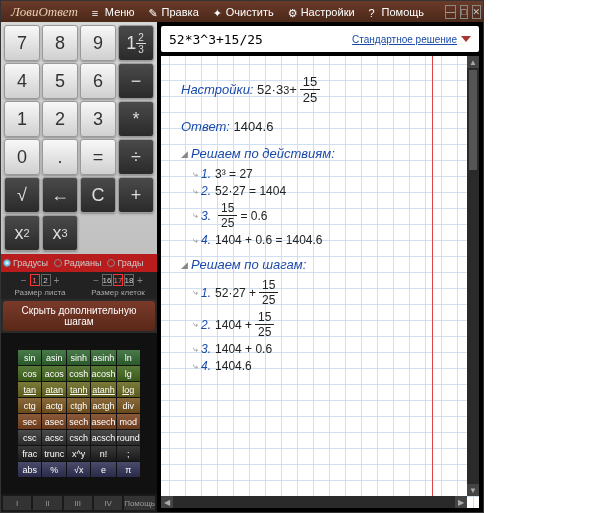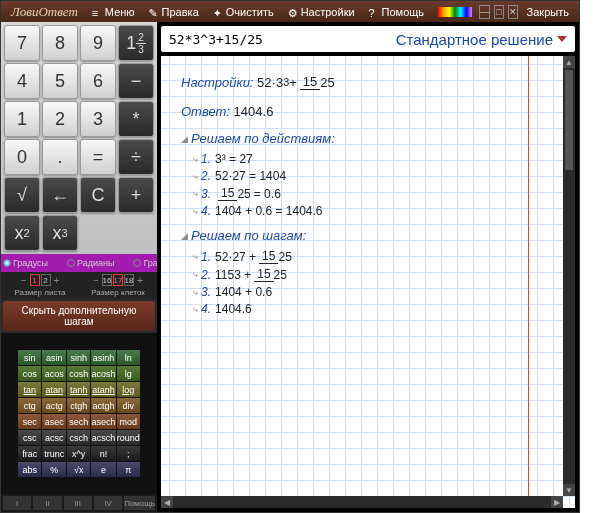--- a/index.html
+++ b/index.html
@@ -1,34 +1,34 @@
 <!DOCTYPE html>
 <html><head>
 <meta charset="utf-8">
 <style>
 * { margin: 0; padding: 0; box-sizing: border-box; font-family: Arial, sans-serif; }
 body { background: #fff; width: 600px; height: 513px; overflow: hidden; }
-.window { width: 580px; height: 513px; background: #1a1a1a; display: flex; flex-direction: column; border: 1px solid #333; }
+.window { width: 484px; height: 513px; background: #1a1a1a; display: flex; flex-direction: column; border: 1px solid #333; }
 .titlebar { height: 24px; background: linear-gradient(#6b3a2a,#4a2818); display: flex; align-items: center; padding: 0 4px; gap: 2px; }
 .logo { color: #e8d0b0; font-style: italic; font-family: cursive; font-size: 13px; padding: 0 6px; }
 .tbtn { color: #fff; font-size: 11px; padding: 2px 6px; display: flex; align-items: center; gap: 3px; cursor: pointer; }
 .tbtn .ic { width: 10px; height: 10px; display: inline-block; }
 .spacer { flex: 1; }
 .rainbow { width: 70px; height: 10px; background: linear-gradient(90deg,red,orange,yellow,green,cyan,blue,violet); margin: 0 4px; }
 .winbtn { width: 18px; height: 14px; border: 1px solid #888; margin: 0 1px; display: flex; align-items: center; justify-content: center; color: #ccc; font-size: 9px; cursor: pointer; }
 .body { flex: 1; display: flex; }
 .left { width: 156px; background: #2a2a2a; display: flex; flex-direction: column; }
 .keypad { background: linear-gradient(#d8d8d8,#c0c0c0); padding: 3px; display: grid; grid-template-columns: repeat(4,1fr); gap: 2px; }
 .key { height: 36px; background: linear-gradient(#f8f8f8,#d0d0d0); border: 1px solid #999; border-radius: 3px; display: flex; align-items: center; justify-content: center; font-size: 18px; color: #333; cursor: pointer; box-shadow: 0 1px 2px rgba(0,0,0,0.3); }
 .key.dark { background: linear-gradient(#4a4a4a,#2a2a2a); color: #ddd; }
 .key.ans { grid-column: span 2; background: linear-gradient(#5a5a5a,#3a3a3a); color: #fff; font-size: 14px; }
 .sup { font-size: 11px; vertical-align: super; }
 .frac { display: inline-flex; flex-direction: column; align-items: center; font-size: 10px; }
 .frac .n { border-bottom: 1px solid currentColor; padding: 0 2px; }
-.anglemode { background: #a21caf; padding: 4px 2px; display: flex; gap: 19px; font-size: 9px; color: #ccc; }
+.anglemode { background: #b91c1c; padding: 4px 2px; display: flex; gap: 6px; font-size: 9px; color: #ccc; }
 .radio { display: flex; align-items: center; gap: 2px; }
 .radio .dot { width: 8px; height: 8px; border-radius: 50%; border: 1px solid #888; }
 .radio.sel .dot { background: radial-gradient(#fff,#0af); }
 .sizers { background: #222; display: flex; padding: 2px; gap: 4px; }
 .sizer { flex: 1; font-size: 8px; color: #aaa; text-align: center; }
 .sizer .boxes { display: flex; justify-content: center; gap: 1px; margin-bottom: 2px; align-items: center; }
 .sizer .pm { color: #888; font-size: 10px; padding: 0 2px; }
 .sizer .sq { width: 10px; height: 12px; border: 1px solid #666; font-size: 8px; color: #ccc; display: flex; align-items: center; justify-content: center; }
 .sizer .sq.r { border-color: #f33; color: #f66; }
 .hidepanel { background: linear-gradient(#7a3a2a,#5a2818); color: #fff; font-size: 10px; text-align: center; padding: 4px; margin: 2px; border-radius: 3px; cursor: pointer; }
@@ -40,31 +40,31 @@
 .r3 { background: linear-gradient(#8a6a3a,#6a4a1a); text-align: right; }
 .r4 { background: linear-gradient(#8a5a3a,#6a3a1a); }
 .r5 { background: linear-gradient(#4a4a4a,#2a2a2a); }
 .r6 { background: linear-gradient(#3a3a3a,#1a1a1a); }
 .r7 { background: linear-gradient(#4a4a6a,#2a2a4a); }
 .bottombar { background: #1a1a1a; display: flex; padding: 2px; gap: 2px; }
 .bbtn { flex: 1; height: 14px; background: #333; color: #999; font-size: 8px; display: flex; align-items: center; justify-content: center; }
 .right { flex: 1; display: flex; flex-direction: column; background: #000000; }
 .inputrow { height: 26px; background: #fff; margin: 4px; display: flex; align-items: center; padding: 0 8px; font-size: 13px; border-radius: 2px; }
 .inputrow input { flex: 1; border: none; outline: none; font-size: 13px; font-family: monospace; }
-.soltype { color: #1a4aaa; font-size: 15px; margin-right: 4px; }
+.soltype { color: #1a4aaa; font-size: 10px; text-decoration: underline; margin-right: 4px; }
 .tri { width: 0; height: 0; border-left: 5px solid transparent; border-right: 5px solid transparent; border-top: 6px solid #a33; }
 .paper { flex: 1; margin: 0 4px 4px 4px; background: #fff; position: relative; overflow: hidden; background-image:
   linear-gradient(#d0e0f0 1px, transparent 1px),
   linear-gradient(90deg, #d0e0f0 1px, transparent 1px);
   background-size: 16px 16px; background-position: 8px 8px; }
 .paper .margin { position: absolute; right: 46px; top: 0; bottom: 0; width: 1px; background: #d44; }
 .content { position: absolute; left: 20px; top: 12px; font-size: 13px; color: #222; }
 .lbl { color: #1a4aaa; font-style: italic; }
 .row { margin: 6px 0; display: flex; align-items: center; }
-.ifrac { display: inline-flex; flex-direction: row; align-items: center; vertical-align: middle; margin: 0 3px; }
+.ifrac { display: inline-flex; flex-direction: column; align-items: center; vertical-align: middle; margin: 0 3px; }
 .ifrac .t { border-bottom: 1px solid #222; padding: 0 3px; }
 .steps { margin-left: 12px; margin-top: 4px; }
 .step { display: flex; align-items: center; margin: 3px 0; font-size: 12px; }
 .step .num { color: #1a4aaa; font-style: italic; margin-right: 4px; }
 .arrow { color: #888; font-size: 9px; margin-right: 3px; }
 .scrollbar { position: absolute; background: #2a2a2a; }
 .scrollbar.v { right: 0; top: 0; bottom: 12px; width: 12px; }
 .scrollbar.h { left: 0; right: 12px; bottom: 0; height: 12px; }
 .scrollbar .thumb { background: #555; position: absolute; }
 .scrollbar.v .thumb { left: 2px; right: 2px; top: 14px; height: 100px; }
@@ -281,21 +281,21 @@
                 <span class="num">1.</span> 
                 <span>52·27 + </span>
                 <span class="ifrac">
                   <span class="t">15</span>
                   <span>25</span>
                 </span>
               </div>
               <div class="step">
                 <span class="arrow">⤷</span>
                 <span class="num">2.</span> 
-                <span>1153 + </span>
+                <span>1404 + </span>
                 <span class="ifrac">
                   <span class="t">15</span>
                   <span>25</span>
                 </span>
               </div>
               <div class="step">
                 <span class="arrow">⤷</span>
                 <span class="num">3.</span> 
                 <span>1404 + 0.6</span>
               </div>

